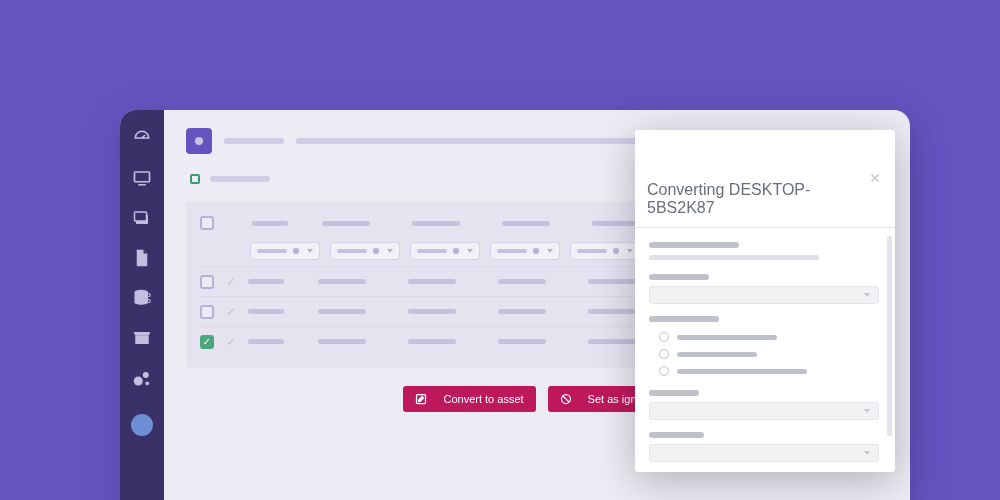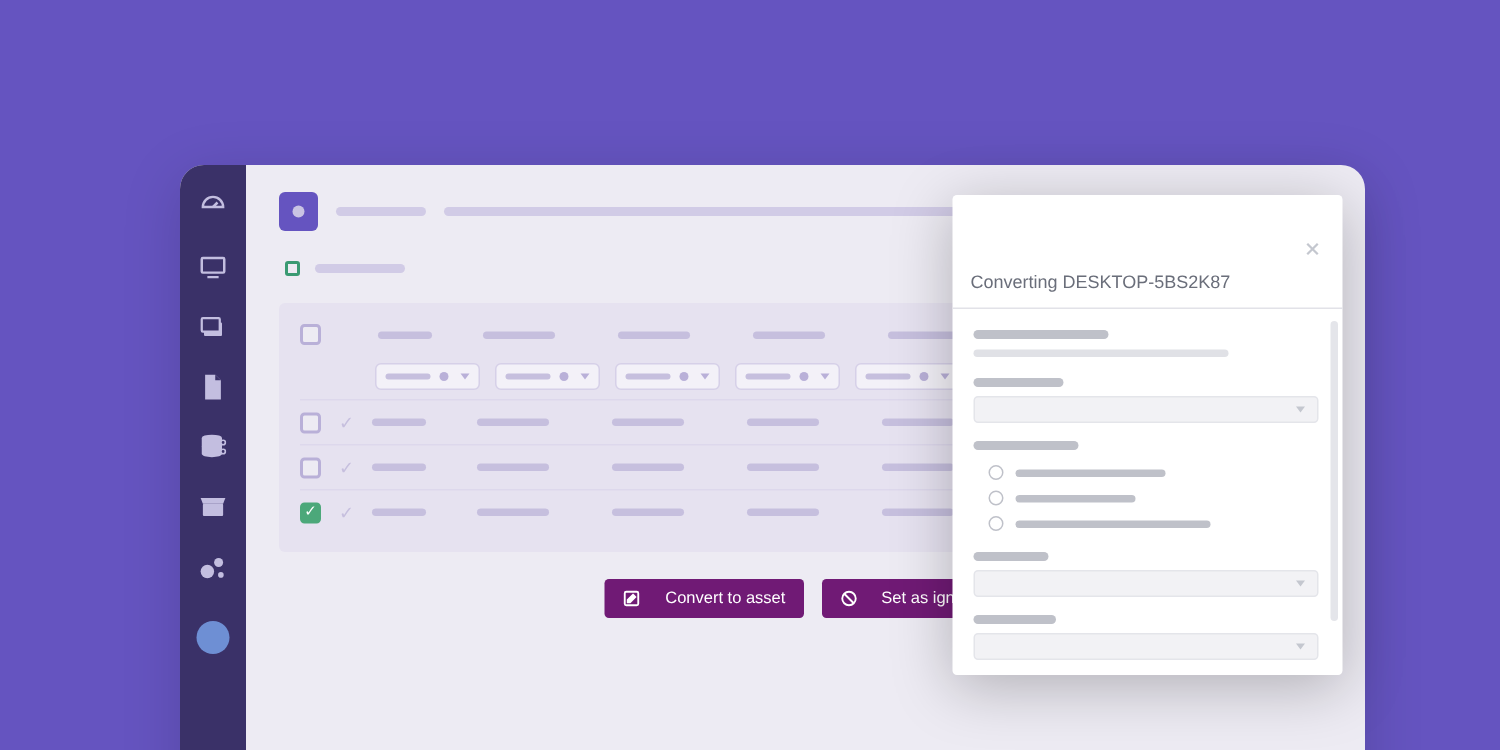--- a/index.html
+++ b/index.html
@@ -155,21 +155,21 @@
     flex-shrink: 0;
   }
   .cell-line { height: 5px; background: #C6BFDE; border-radius: 3px; }
   .actions {
     display: flex;
     justify-content: center;
     gap: 12px;
     margin-top: 18px;
   }
   .btn-green {
-    background: #701a75;
+    background: #be185d;
     color: #fff;
     border: none;
     border-radius: 3px;
     padding: 7px 12px;
     font-size: 11px;
     display: flex;
     align-items: center;
     gap: 16px;
     cursor: pointer;
   }
@@ -188,21 +188,21 @@
     flex-direction: column;
   }
   .dialog-header {
     display: flex;
     align-items: center;
     justify-content: space-between;
     padding: 10px 12px;
     border-bottom: 1px solid #E2E2E8;
   }
   .dialog-title {
-    font-size: 12px;
+    font-size: 16px;
     color: #6A6E7A;
     margin-top: 41px;
   }
   .dialog-close {
     color: #C4C7CF;
     font-size: 16px;
     cursor: pointer;
     padding: 0 2px;
   }
   .dialog-body {

